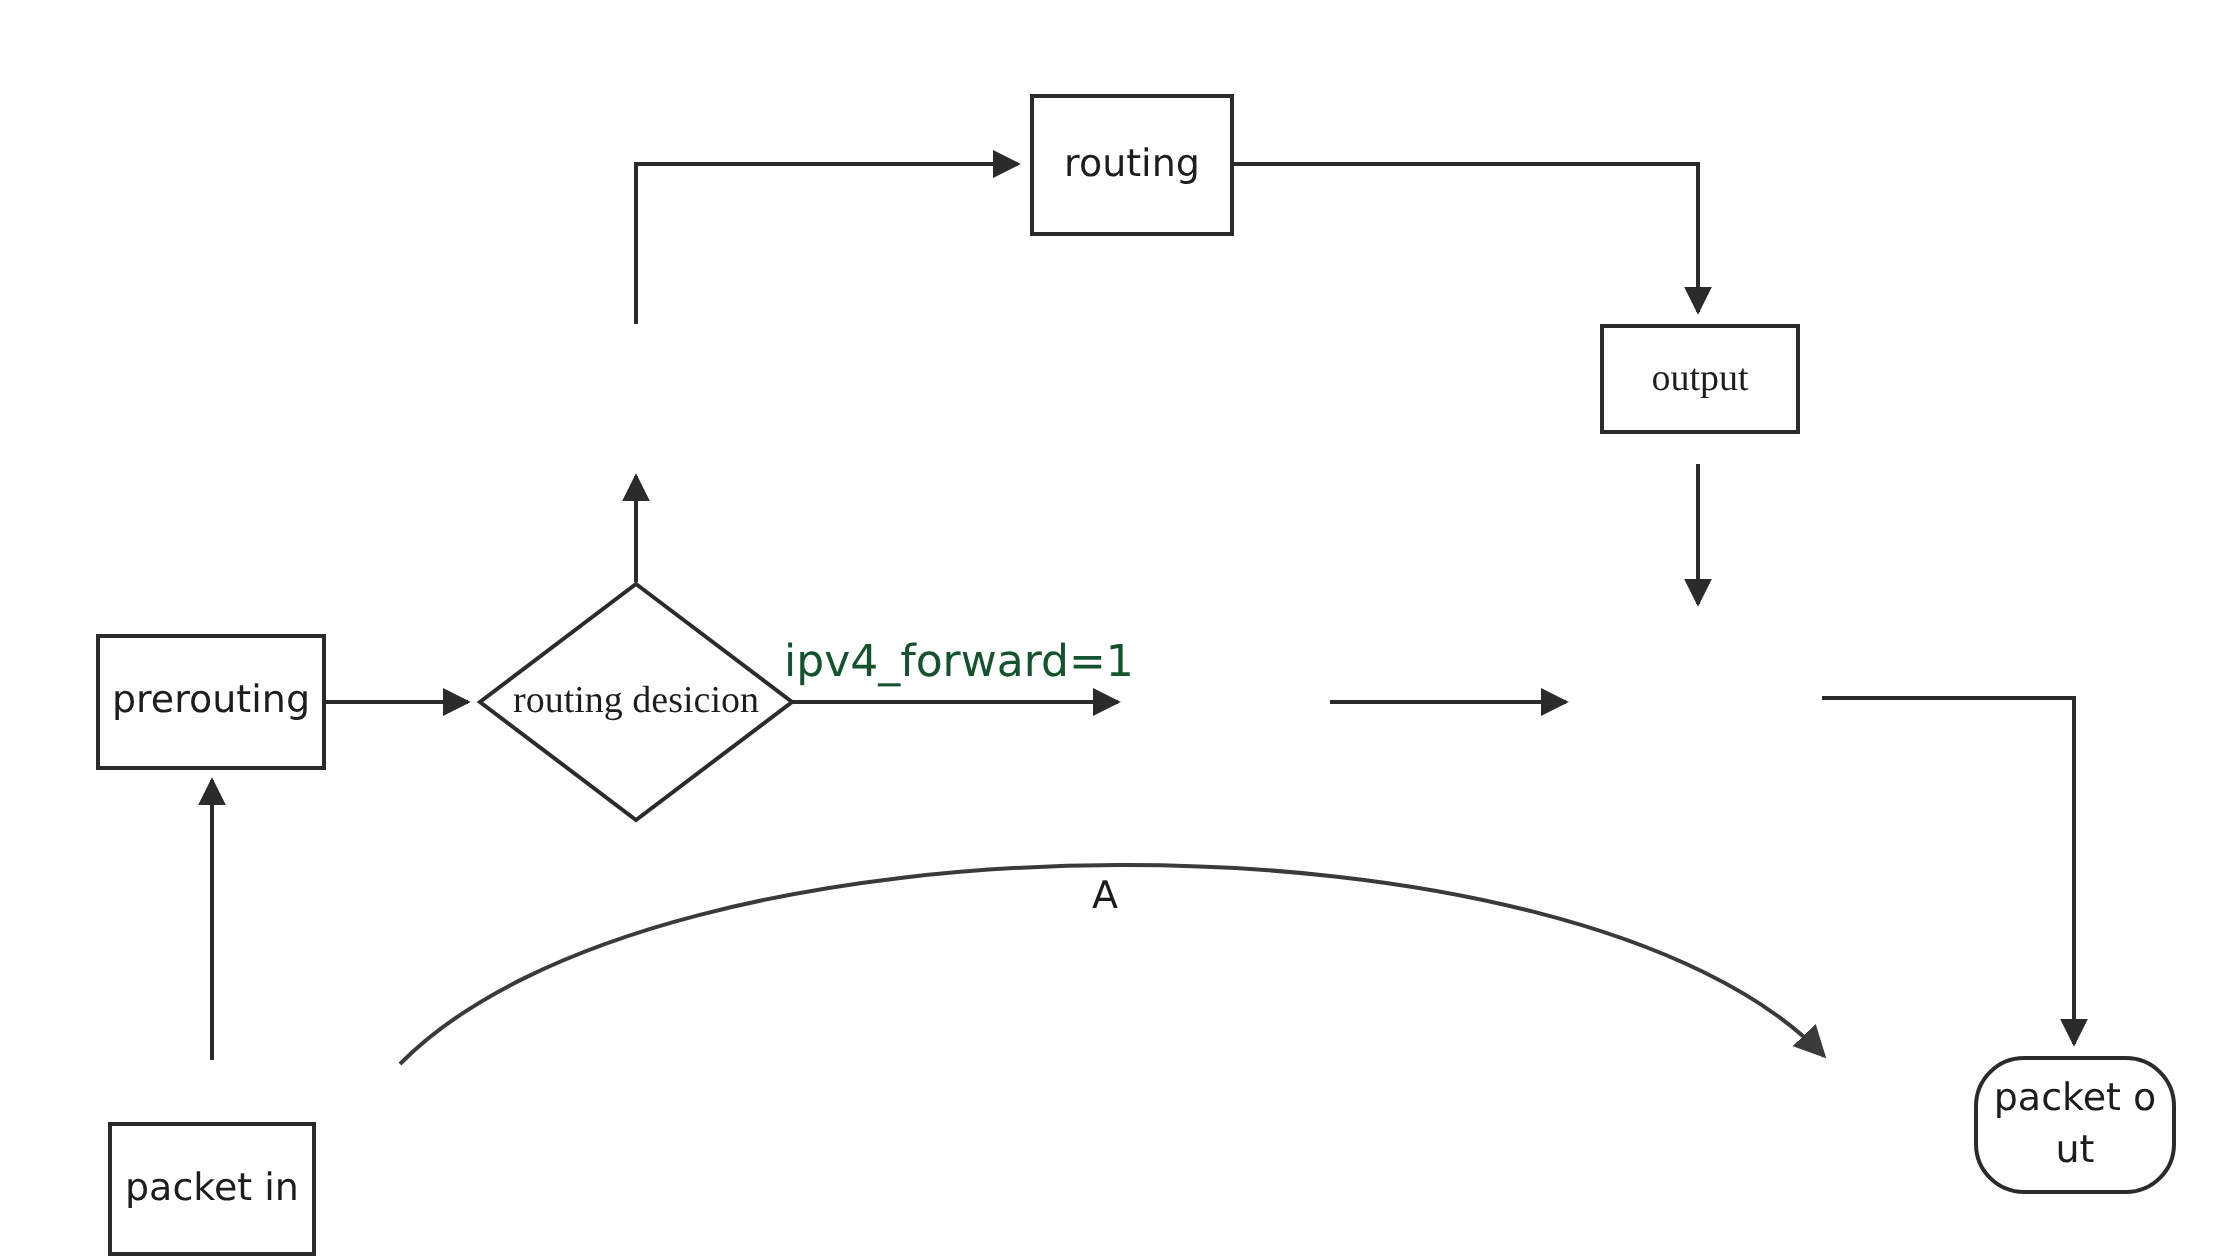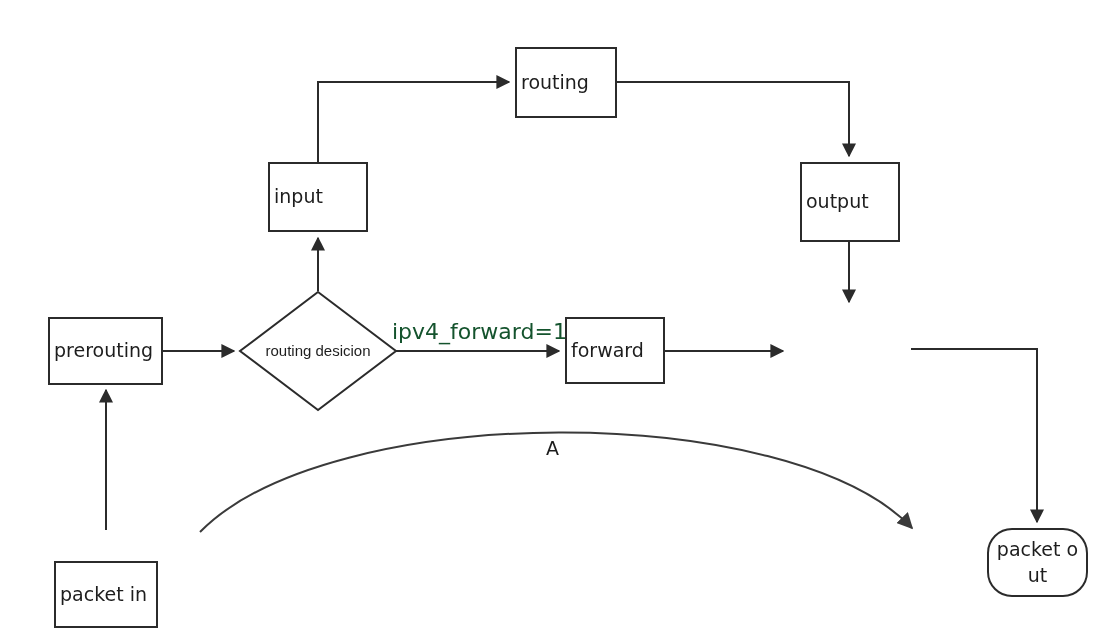--- a/index.html
+++ b/index.html
@@ -26,20 +26,21 @@
     height: 630px;
   }
   .node {
     position: absolute;
     box-sizing: border-box;
     border: 2px solid #2b2b2b;
     background: #ffffff;
     color: #1d1d1d;
     display: flex;
     align-items: center;
+    justify-content: center;
     text-align: center;
     font-size: 19px;
     line-height: 1.32;
     font-family: "DejaVu Sans", sans-serif;
     z-index: 2;
     word-break: break-all;
     padding: 0 4px;
   }
   .diamond-wrap {
     position: absolute;
@@ -48,24 +49,24 @@
   .diamond-label {
     position: absolute;
     left: 0;
     top: 0;
     width: 100%;
     height: 100%;
     display: flex;
     align-items: center;
     justify-content: center;
     text-align: center;
-    font-size: 15px;
+    font-size: 19px;
     line-height: 1.32;
     color: #1d1d1d;
-    font-family: Liberation Sans, sans-serif;
+    font-family: Liberation Serif, serif;
     pointer-events: none;
   }
   .edge-label {
     position: absolute;
     font-size: 22px;
     color: #14532d;
     background: transparent;
     white-space: nowrap;
     font-family: "DejaVu Sans", sans-serif;
     z-index: 3;
@@ -121,35 +122,29 @@
     <span>prerouting</span>
   </div>
 
   <div class="diamond-wrap" style="left:238px; top:290px; width:160px; height:122px;">
     <svg width="160" height="122" viewBox="0 0 160 122">
       <polygon points="80,2 158,61 80,120 2,61" fill="#ffffff" stroke="#2b2b2b" stroke-width="2"></polygon>
     </svg>
     <div class="diamond-label">routing desicion</div>
   </div>
 
-  <div class="node" style="left:268px; top:162px; width:100px; height:70px;">
-    <span>input</span>
-  </div>
 
   <div class="node" style="left:515px; top:47px; width:102px; height:71px;">
     <span>routing</span>
   </div>
 
-  <div class="node" style="left:800px; top:162px; width:100px; height:80px;">
+  <div class="node" style="left:800px; top:162px; width:100px; height:55px;font-family:Liberation Serif, serif;">
     <span>output</span>
   </div>
 
-  <div class="node" style="left:565px; top:317px; width:100px; height:67px;">
-    <span>forward</span>
-  </div>
 
 
   <div class="node" style="left:54px; top:530px; width:104px; height:67px;margin-top:31px;">
     <span>packet in</span>
   </div>
 
   <div class="node" style="left:987px; top:528px; width:101px; height:69px;border-radius:25px;">
     <span>packet out</span>
   </div>
 

